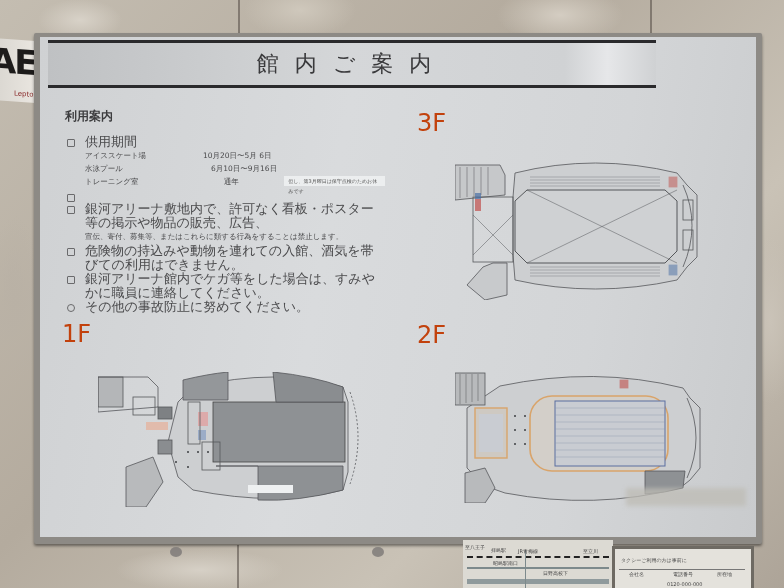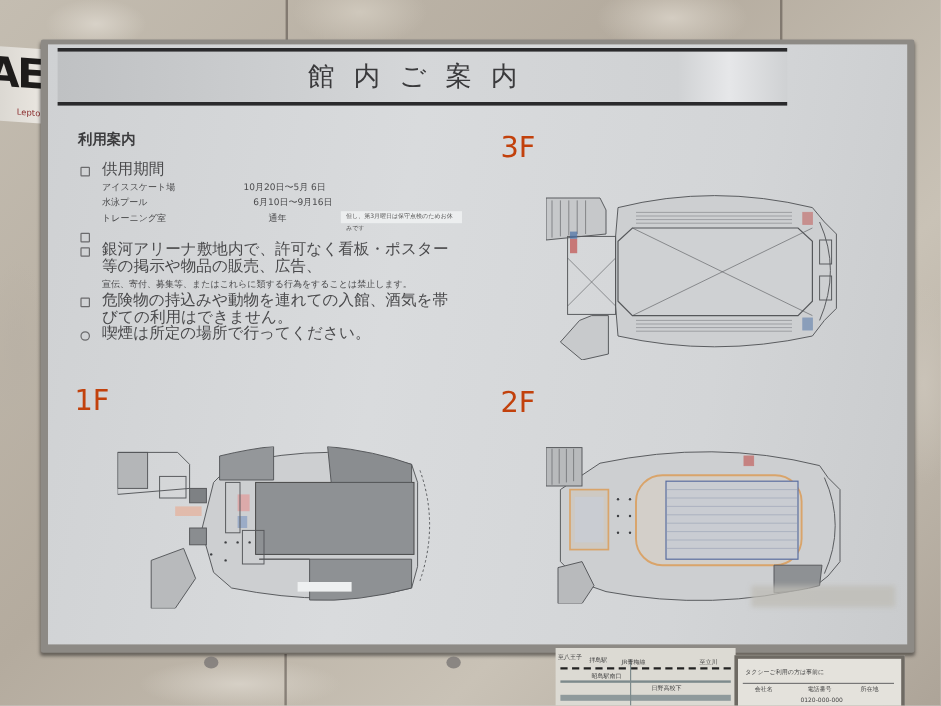--- a/index.html
+++ b/index.html
@@ -122,22 +122,26 @@
   <div class="info-item">
     <span class="bullet"></span>
     <span>銀河アリーナ敷地内で、許可なく看板・ポスター等の掲示や物品の販売、広告、</span>
   </div>
   <div class="indent">宣伝、寄付、募集等、またはこれらに類する行為をすることは禁止します。</div>
   <div class="info-item">
     <span class="bullet"></span>
     <span>危険物の持込みや動物を連れての入館、酒気を帯びての利用はできません。</span>
   </div>
   <div class="info-item">
+    <span class="bullet"></span>
+    <span>銀河アリーナ館内でケガ等をした場合は、すみやかに職員に連絡してください。</span>
+  </div>
+  <div class="info-item">
     <span class="bullet" style="border-radius:50%;"></span>
-    <span>喫煙は所定の場所で行ってください。</span>
+    <span>その他の事故防止に努めてください。</span>
   </div>
 </div>
 
 <div class="floor-label" style="left:417px;top:109px;">3F</div>
 <div class="floor-label" style="left:62px;top:320px;">1F</div>
 <div class="floor-label" style="left:417px;top:321px;">2F</div>
 
 <div class="plan" style="left:455px;top:155px;">
   <svg width="245" height="145" viewBox="0 0 245 145" fill="none" stroke="#55575a" stroke-width="0.8">
     <path d="M60 18 Q140 -2 222 18 L232 30 L242 40 L242 102 L232 112 L222 125 Q140 143 60 125 L58 100 L58 42 Z" fill="#cdcfd1"></path>

